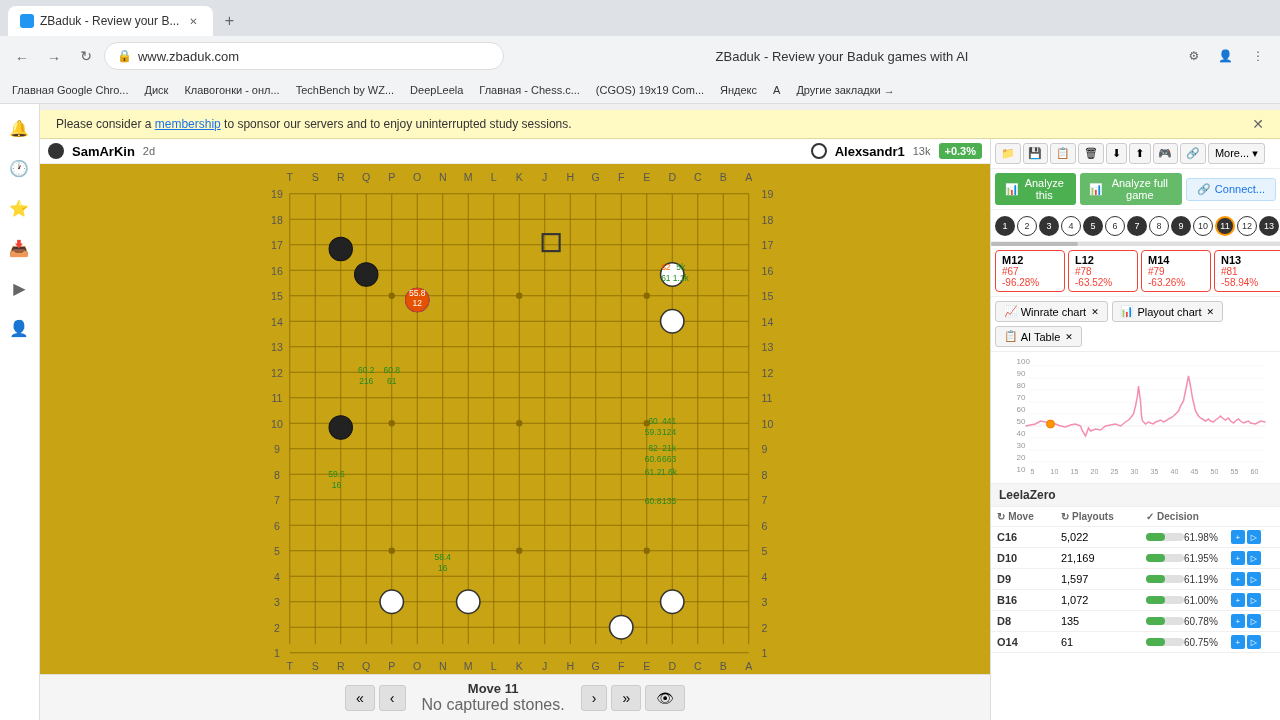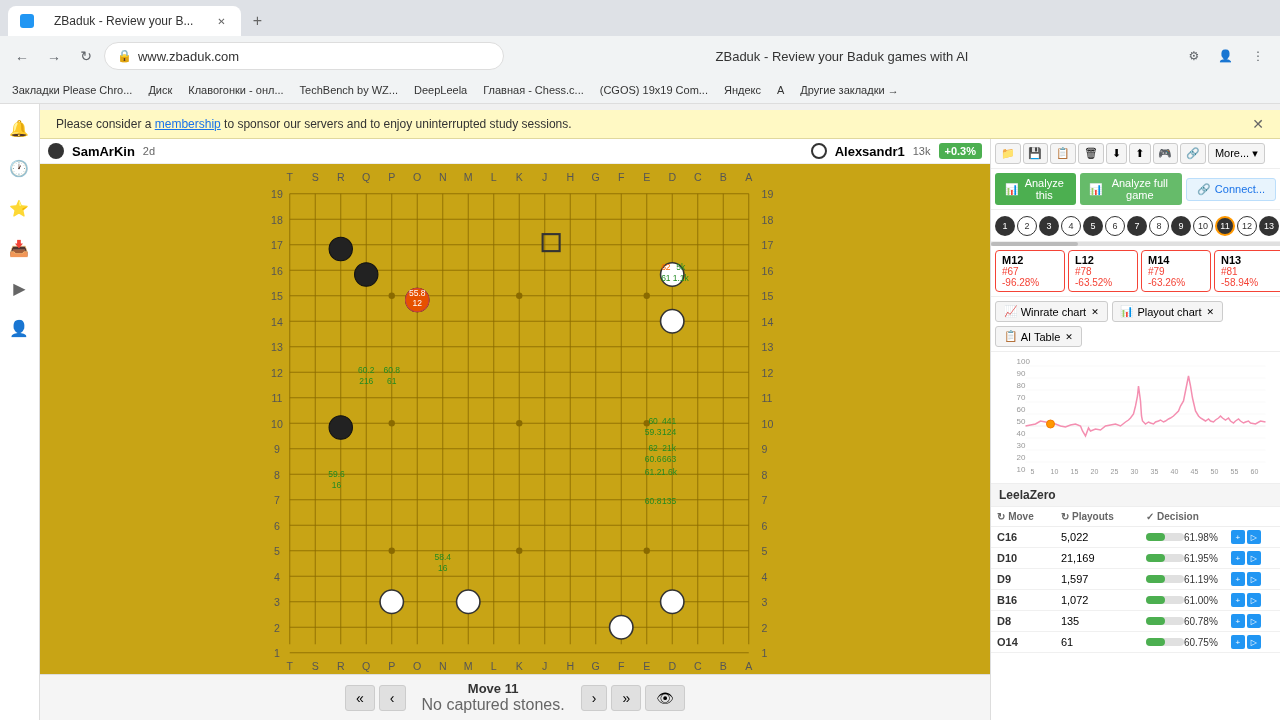--- a/index.html
+++ b/index.html
@@ -1,21 +1,21 @@
 <!DOCTYPE html>
 <html><head>
   <meta charset="utf-8">
   <style>
     * { box-sizing: border-box; margin: 0; padding: 0; }
     body { font-family: Arial, sans-serif; font-size: 12px; background: #f0f0f0; overflow: hidden; width: 1280px; height: 720px; }
 
     
     .browser-chrome { background: #dee1e6; width: 100%; }
     .tab-bar { display: flex; align-items: center; padding: 6px 8px 0; background: #dee1e6; height: 36px; }
-    .tab { display: flex; align-items: center; background: white; border-radius: 8px 8px 0 0; padding: 6px 12px; font-size: 12px; gap: 20px; min-width: 200px; height: 30px; }
+    .tab { display: flex; align-items: center; background: white; border-radius: 8px 8px 0 0; padding: 6px 12px; font-size: 12px; gap: 6px; min-width: 200px; height: 30px; }
     .tab-favicon { width: 16px; height: 16px; background: #666; border-radius: 50%; }
     .tab-title { font-size: 12px; color: #333; flex: 1; white-space: nowrap; overflow: hidden; text-overflow: ellipsis; }
     .tab-close { width: 16px; height: 16px; border-radius: 50%; display: flex; align-items: center; justify-content: center; cursor: pointer; font-size: 10px; color: #666; }
     .new-tab-btn { width: 24px; height: 24px; border-radius: 50%; display: flex; align-items: center; justify-content: center; cursor: pointer; font-size: 16px; color: #666; margin-left: 4px; }
 
     .nav-bar { display: flex; align-items: center; padding: 4px 8px; background: #f1f3f4; height: 40px; gap: 4px; }
     .nav-btn { width: 28px; height: 28px; border-radius: 50%; display: flex; align-items: center; justify-content: center; cursor: pointer; color: #5f6368; font-size: 14px; }
     .address-bar { flex: 1; display: flex; align-items: center; background: white; border-radius: 20px; padding: 4px 12px; height: 28px; font-size: 13px; color: #333; border: 1px solid #ddd; gap: 6px; max-width: 400px; }
     .address-icon { color: #5f6368; font-size: 12px; }
     .address-text { font-size: 13px; color: #333; }
@@ -143,21 +143,21 @@
     </div>
     <div class="page-title-center">ZBaduk - Review your Baduk games with AI</div>
     <div class="nav-right">
       <div class="nav-right-btn">⚙</div>
       <div class="nav-right-btn">👤</div>
       <div class="nav-right-btn">⋮</div>
     </div>
   </div>
 
   <div class="bookmarks-bar">
-    <span class="bookmark-item">Закладки Please Chro...</span>
+    <span class="bookmark-item">Главная Google Chro...</span>
     <span class="bookmark-item">Диск</span>
     <span class="bookmark-item">Клавогонки - онл...</span>
     <span class="bookmark-item">TechBench by WZ...</span>
     <span class="bookmark-item">DeepLeela</span>
     <span class="bookmark-item">Главная - Chess.c...</span>
     <span class="bookmark-item">(CGOS) 19x19 Com...</span>
     <span class="bookmark-item">Яндекс</span>
     <span class="bookmark-item">А</span>
     <span class="bookmark-item">Другие закладки →</span>
   </div>

